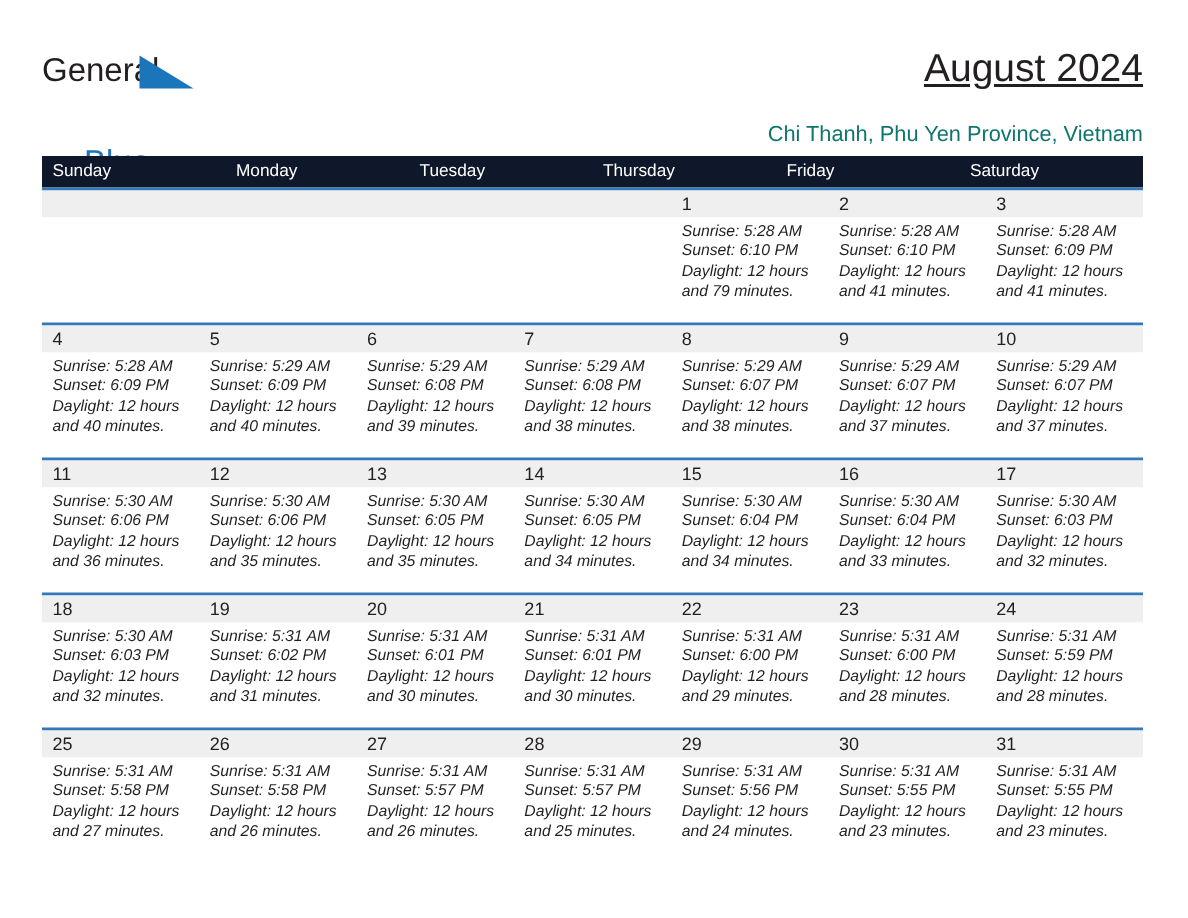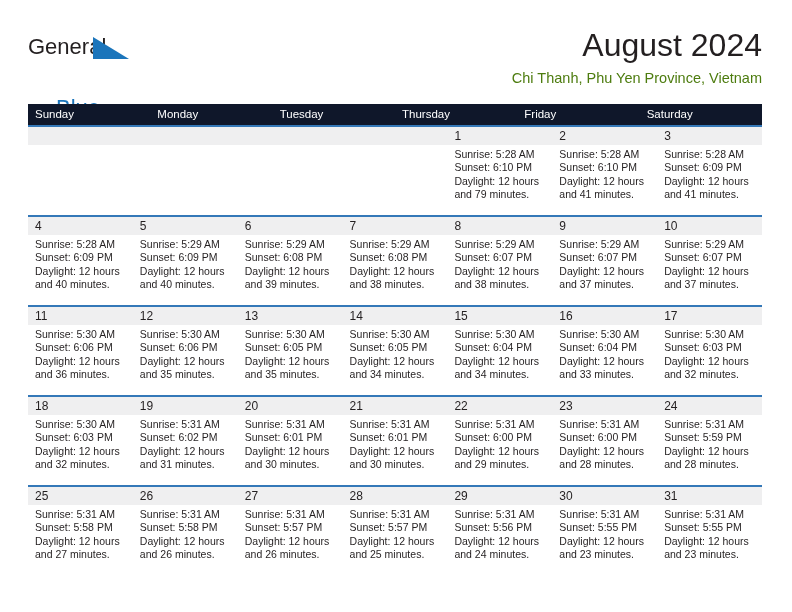--- a/index.html
+++ b/index.html
@@ -68,31 +68,32 @@
     border-top: 22px solid transparent;
   }
 
   .title-block {
     position: absolute;
     right: 0;
     top: 0;
     text-align: right;
   }
   .cal-title {
-    font-size: 32px;
+    font-size: 26px;
     font-weight: normal;
     color: #231f20;
     line-height: 38px;
     white-space: nowrap;
+    text-decoration: underline;
   }
   .cal-subtitle {
     font-size: 14.5px;
-    color: #4d7c0f;
+    color: #0f766e;
     line-height: 20px;
-    margin-top: 4px;
+    margin-top: 16px;
     white-space: nowrap;
   }
 
   
   .calendar {
     position: absolute;
     left: 28px;
     top: 104px;
     width: 734px;
   }
@@ -138,20 +139,21 @@
     height: 70px;
   }
   .cell {
     flex: 1 1 0;
     padding: 3px 7px 0 7px;
     box-sizing: border-box;
     font-size: 10.5px;
     line-height: 13.4px;
     color: #231f20;
     overflow: hidden;
+    font-style: italic;
   }
   .cell .ln {
     white-space: nowrap;
     display: block;
   }
 </style>
 </head>
 <body>
 
 <div class="page">

